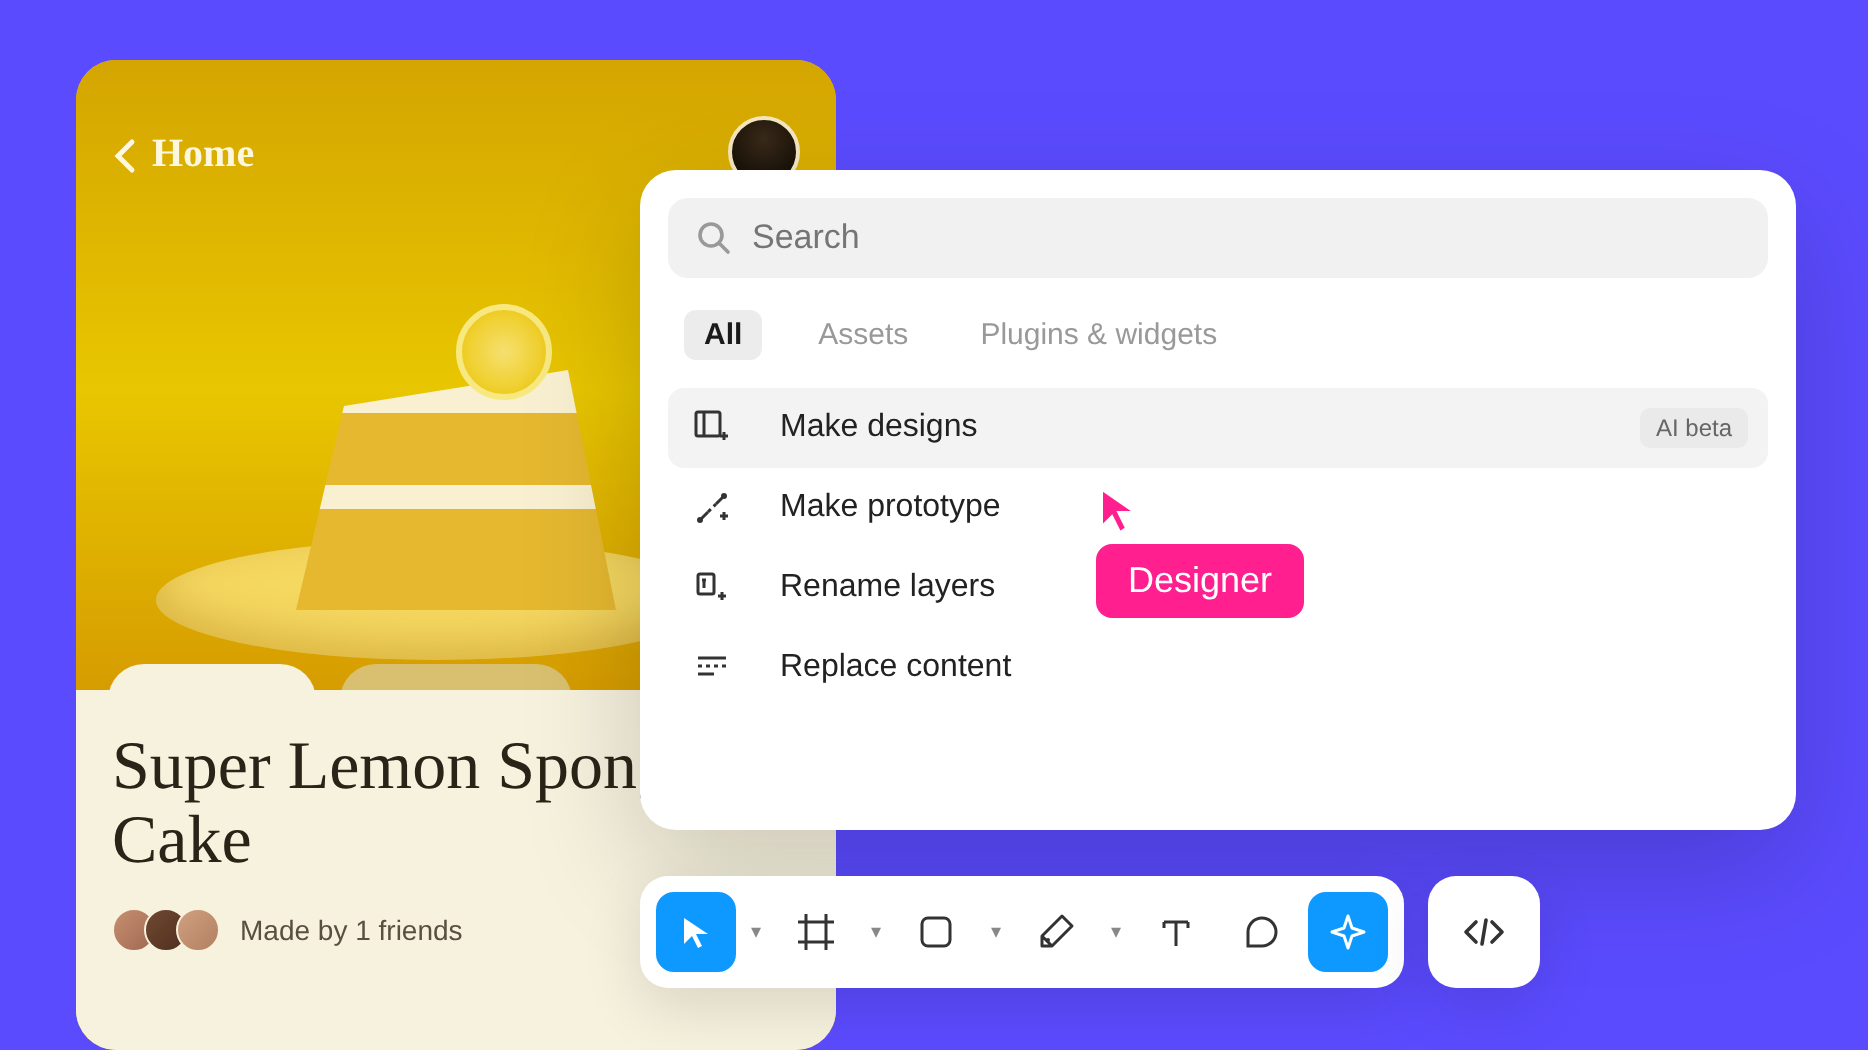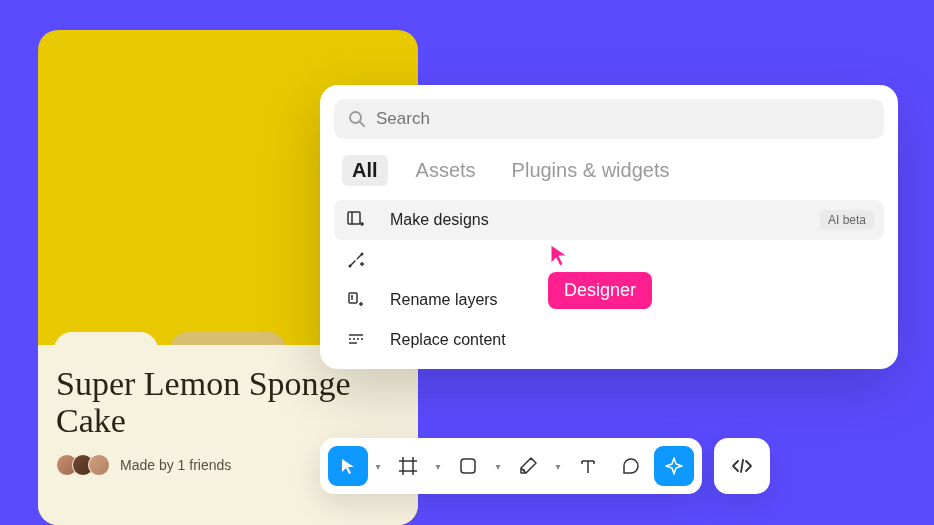--- a/index.html
+++ b/index.html
@@ -136,21 +136,21 @@
     .fa2 { background: linear-gradient(135deg, #704830, #503020); }
     .fa3 { background: linear-gradient(135deg, #d0a080, #b08060); }
     .madeby-text { font-size: 14px; color: #5a5040; }
     
     
     .search-panel {
       position: absolute;
       left: 320px;
       top: 85px;
       width: 578px;
-      height: 284px;
+      height: 330px;
       background: #fff;
       border-radius: 18px;
       box-shadow: 0 20px 60px rgba(0,0,0,0.18);
       padding: 14px;
     }
     .search-bar {
       display: flex;
       align-items: center;
       gap: 10px;
       background: #f1f1f2;
@@ -159,21 +159,21 @@
       margin-bottom: 12px;
     }
     .search-bar input {
       border: none; background: none; outline: none;
       font-size: 17px; color: #666; flex: 1;
       font-family: inherit;
     }
     .filter-tabs {
       display: flex; gap: 20px; padding: 4px 8px 14px; align-items: center;
     }
-    .filter-tab { font-size: 20px; color: #999; cursor: pointer; padding: 4px 8px; }
+    .filter-tab { font-size: 15px; color: #999; cursor: pointer; padding: 4px 8px; }
     .filter-tab.active {
       color: #1a1a1a; font-weight: 600;
       background: #ececed; border-radius: 6px; padding: 4px 10px;
     }
     .section-label {
       font-size: 14px; color: #aaa; padding: 6px 12px;
     }
     .tool-row {
       display: flex; align-items: center; gap: 24px;
       padding: 10px 12px; border-radius: 8px;
@@ -236,20 +236,34 @@
       border-radius: 14px;
       box-shadow: 0 10px 30px rgba(0,0,0,0.12);
       display: flex; align-items: center; justify-content: center;
       width: 56px;
     }
   </style>
 </head>
 <body>
 
 <div class="recipe-card">
+  <div class="recipe-hero">
+    <div class="back-link">
+      <svg width="12" height="18" viewBox="0 0 12 18">
+          <path d="M10 2 L3 9 L10 16" stroke="#fdf7e0" stroke-width="2.5" fill="none" stroke-linecap="round"></path>
+        </svg>
+      <span>Home</span>
+    </div>
+    <div class="avatar-hero"></div>
+    <div class="cake-illustration">
+      <div class="plate"></div>
+      <div class="cake-slice"></div>
+      <div class="lemon-slice"></div>
+    </div>
+  </div>
 
   <div class="tabs-row">
     <div class="tab tab-active">
       <span>Recipe</span>
     </div>
     <div class="tab tab-inactive">
       <span>Reviews</span>
     </div>
   </div>
 
@@ -299,20 +313,21 @@
     <span class="tool-icon">
       <svg width="18" height="18" viewBox="0 0 18 18">
           <path d="M3 15 L7 11 M11 7 L15 3" stroke="#333" stroke-width="1.5"></path>
           <circle cx="3" cy="15" r="1.5" fill="#333"></circle>
           <circle cx="15" cy="3" r="1.5" fill="#333"></circle>
           <path d="M7 11 L11 7" stroke="#333" stroke-width="1.5" stroke-dasharray="2 2"></path>
           <line x1="13" y1="13" x2="17" y2="13" stroke="#333" stroke-width="1.5"></line>
           <line x1="15" y1="11" x2="15" y2="15" stroke="#333" stroke-width="1.5"></line>
         </svg>
     </span>
+    <span>Make prototype</span>
   </div>
 
   <div class="tool-row">
     <span class="tool-icon">
       <svg width="18" height="18" viewBox="0 0 18 18">
           <rect x="2" y="2" width="8" height="10" stroke="#333" stroke-width="1.5" fill="none" rx="1"></rect>
           <line x1="5" y1="5" x2="5" y2="9" stroke="#333" stroke-width="1.5"></line>
           <line x1="4" y1="5" x2="6" y2="5" stroke="#333" stroke-width="1.5"></line>
           <line x1="12" y1="13" x2="16" y2="13" stroke="#333" stroke-width="1.5"></line>
           <line x1="14" y1="11" x2="14" y2="15" stroke="#333" stroke-width="1.5"></line>

